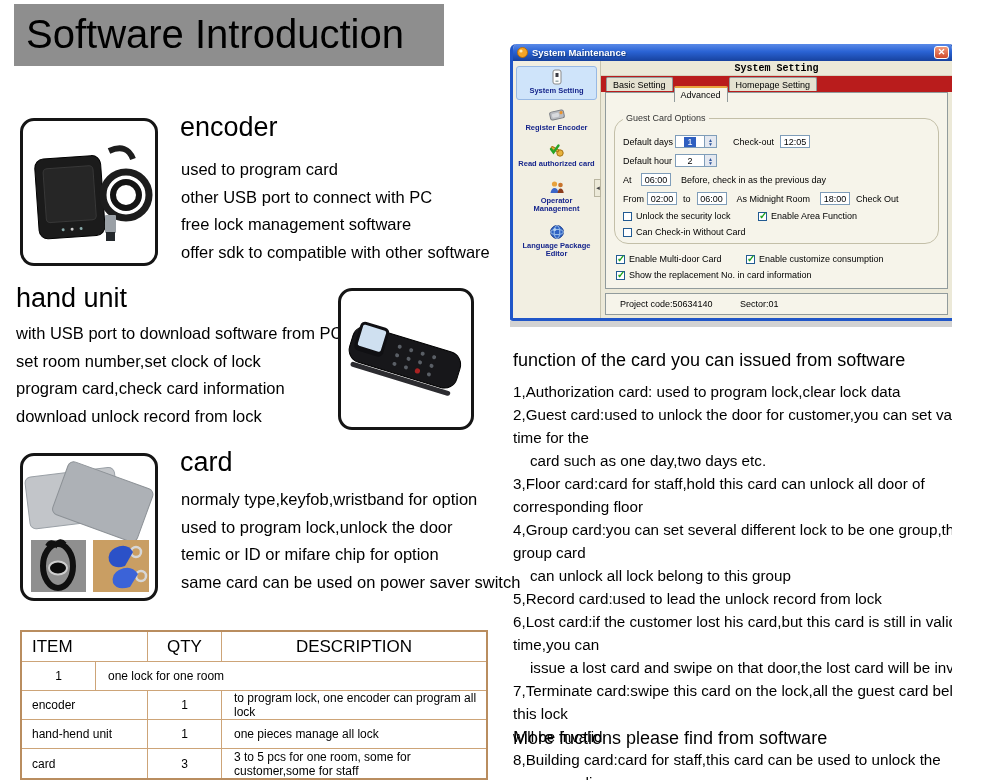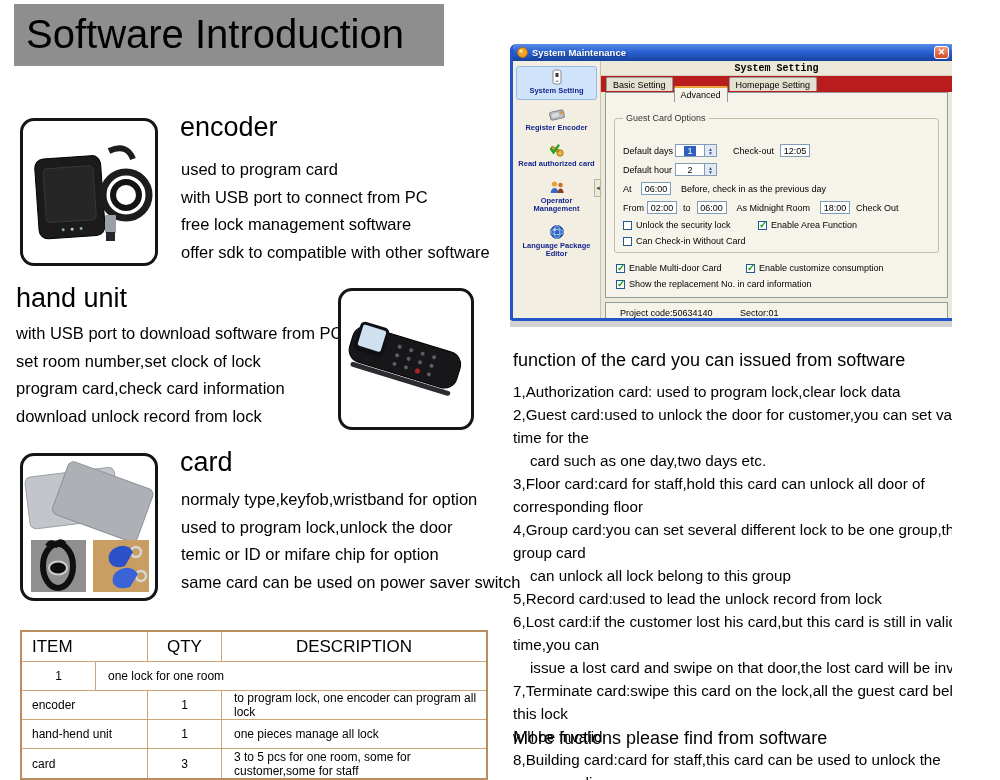--- a/index.html
+++ b/index.html
@@ -61,21 +61,21 @@
   .content { flex:1; display:flex; flex-direction:column; min-width:0; }
   .pane-header { height:15px; text-align:center; font-family:"Liberation Mono", monospace; font-weight:bold;
                  font-size:10px; line-height:15px; background:#ece9d8; border-bottom:1px solid #d6d2bf; }
   .tabstrip { display:flex; align-items:center; height:17px; padding-left:5px; background:#b91c1c; }
   .tab { font-size:9px; padding:2px 6px 1px; border:1px solid #919b9c; border-bottom:none; background:#e4e1d0;
          border-radius:2px 2px 0 0; margin-right:1px; position:relative; }
   .tab.active { background:#f6f4ea; border-top:2px solid #e8a33d; top:10px; z-index:3; padding-bottom:2px; font-weight:normal; }
   .panel { flex:1; margin:0 4px; border:1px solid #919b9c; background:#f6f4ea; padding:8px 8px 2px; font-size:9px;
            position:relative; z-index:1; }
 
-  .groupbox { border:1px solid #c3bfa8; border-radius:3px; padding:25px 8px 4px; position:relative; margin-top:17px; }
+  .groupbox { border:1px solid #c3bfa8; border-radius:14px; padding:16px 8px 4px; position:relative; margin-top:17px; }
   .groupbox-legend { position:absolute; top:-6px; left:8px; background:#f6f4ea; padding:0 3px; font-size:9px; color:#333; }
   .frow { display:flex; align-items:center; margin-bottom:6px; white-space:nowrap; }
   .flabel { display:inline-block; }
   .w52 { width:52px; }
   .field { display:inline-block; min-width:30px; height:13px; line-height:12px; padding:0 2px; background:#fff;
            border:1px solid #7f9db9; text-align:center; font-size:9px; }
   .field .selval { background:#2f5fc0; color:#fff; padding:0 3px; }
   .spin { width:12px; height:13px; border:1px solid #7f9db9; border-left:none; background:#e4e8f0;
           display:inline-flex; flex-direction:column; align-items:center; justify-content:center;
           font-size:5px; color:#33589c; line-height:4px; }
@@ -121,21 +121,21 @@
       <path d="M86 30 q18 -8 24 8" fill="none" stroke="#1d1d1d" stroke-width="6"></path>
       <circle cx="103" cy="74" r="23" fill="none" stroke="#1d1d1d" stroke-width="7"></circle>
       <circle cx="103" cy="74" r="13" fill="none" stroke="#141414" stroke-width="6"></circle>
       <rect x="82" y="94" width="11" height="18" rx="1" fill="#9aa0a6"></rect>
       <rect x="83" y="111" width="9" height="9" fill="#24282c"></rect>
     </svg>
   </div>
   <div class="abs sec-heading" id="h-encoder">encoder</div>
   <div class="abs features" id="f-encoder">
       <div class="feature-line">used to program card</div>
-      <div class="feature-line">with USB port to connect from PC</div>
+      <div class="feature-line">other USB port to connect with PC</div>
       <div class="feature-line">free lock management software</div>
       <div class="feature-line">offer sdk to compatible with other software</div>
     </div>
 
   <div class="abs sec-heading" id="h-hand">hand unit</div>
   <div class="abs features" id="f-hand">
       <div class="feature-line">with USB port to download software from PC</div>
       <div class="feature-line">set room number,set clock of lock</div>
       <div class="feature-line">program card,check card information</div>
       <div class="feature-line">download unlock record from lock</div>

